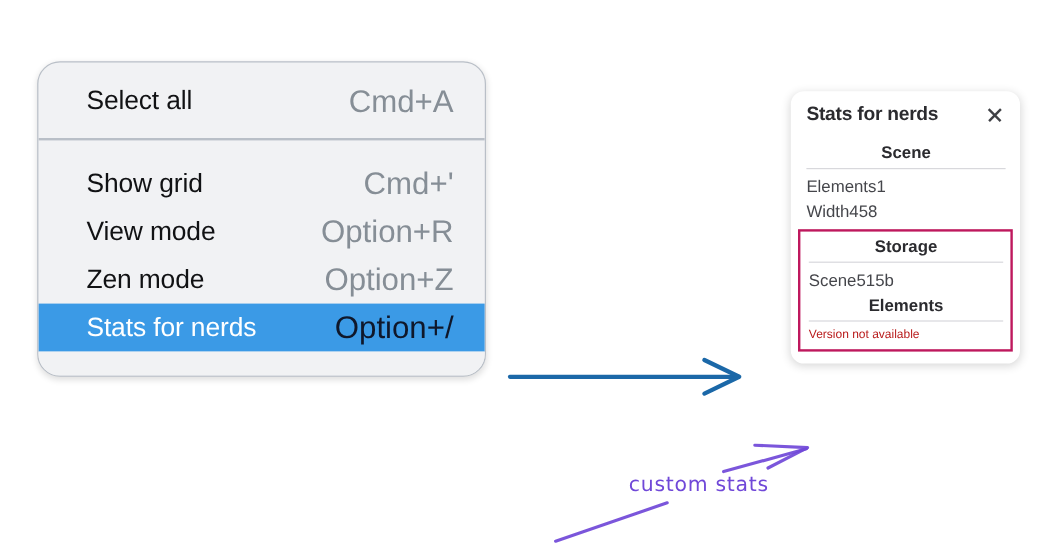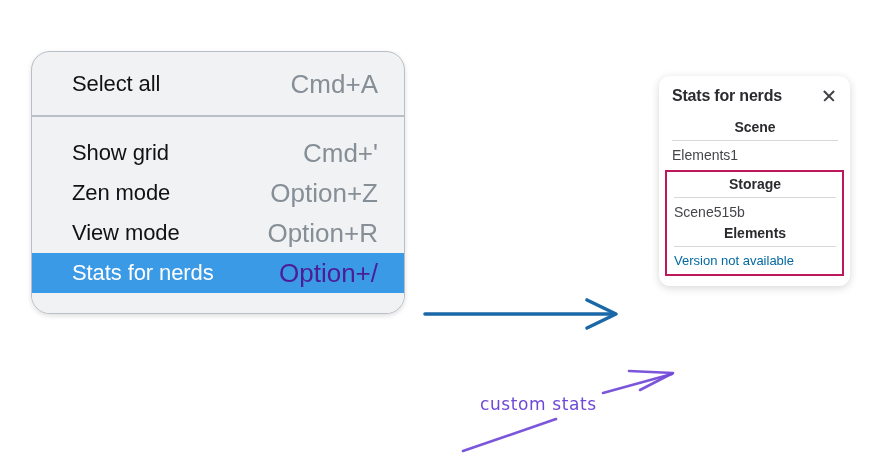--- a/index.html
+++ b/index.html
@@ -52,21 +52,21 @@
   }
   .menu-item .shortcut {
     font-size: 26px;
     color: #868e96;
     white-space: nowrap;
   }
   .menu-item.selected {
     background: #3b9ae6;
   }
   .menu-item.selected .label { color: #ffffff; }
-  .menu-item.selected .shortcut { color: #4c1d95; }
+  .menu-item.selected .shortcut { color: #0f172a; }
 
   #menu-section-1 { padding-top: 12px; padding-bottom: 11px; }
   #menu-section-2 { padding-top: 16px; padding-bottom: 0; }
   #menu-section-2 .menu-item:last-child { margin-bottom: 0; }
   #menu-section-2 { padding-bottom: 0; }
   #menu-bottom-pad { height: 20px; background: #f1f2f4; }
 
   
   #stats-panel {
     position: absolute;
@@ -126,42 +126,42 @@
   .stats-row {
     display: flex;
     align-items: baseline;
     font-size: 14px;
     color: #45464b;
     padding: 2.5px 0;
   }
   .stats-row .k { white-space: nowrap; }
   .stats-row .v { white-space: nowrap; }
   .stats-note {
-    font-size: 13px;
-    color: #0369a1;
+    font-size: 10px;
+    color: #b91c1c;
     padding: 3px 0 1px 0;
     white-space: nowrap;
   }
 
   #custom-stats-box {
     border: 2px solid #be185d;
     margin: 5px -6px 0 -7px;
     padding: 1px 6px 5px 7px;
   }
 
   
   #annotations {
     position: absolute;
     left: 0; top: 0;
     width: 873px; height: 461px;
     pointer-events: none;
   }
   #annot-label {
     position: absolute;
-    left: 480px;
+    left: 524px;
     top: 394px;
     font-family: "DejaVu Sans", sans-serif;
     font-size: 17px;
     letter-spacing: 0.6px;
     color: #7048d8;
     white-space: nowrap;
   }
 </style>
 </head>
 <body>
@@ -174,26 +174,26 @@
       <span class="shortcut">Cmd+A</span>
     </div>
   </div>
 
   <div class="menu-section" id="menu-section-2">
     <div class="menu-item">
       <span class="label">Show grid</span>
       <span class="shortcut">Cmd+'</span>
     </div>
     <div class="menu-item">
+      <span class="label">View mode</span>
+      <span class="shortcut">Option+R</span>
+    </div>
+    <div class="menu-item">
       <span class="label">Zen mode</span>
       <span class="shortcut">Option+Z</span>
-    </div>
-    <div class="menu-item">
-      <span class="label">View mode</span>
-      <span class="shortcut">Option+R</span>
     </div>
     <div class="menu-item selected">
       <span class="label">Stats for nerds</span>
       <span class="shortcut">Option+/</span>
     </div>
     <div id="menu-bottom-pad"></div>
   </div>
 
 </div>
 
@@ -203,20 +203,24 @@
     <span id="stats-title">Stats for nerds</span>
     <span id="close-icon"></span>
   </div>
 
   <div>
     <div class="stats-group-title">Scene</div>
     <div class="stats-divider"></div>
     <div class="stats-row">
       <span class="k">Elements</span>
       <span class="v">1</span>
+    </div>
+    <div class="stats-row">
+      <span class="k">Width</span>
+      <span class="v">458</span>
     </div>
   </div>
 
   <div id="custom-stats-box">
     <div>
       <div class="stats-group-title">Storage</div>
       <div class="stats-divider"></div>
       <div class="stats-row">
         <span class="k">Scene</span>
         <span class="v">515b</span>

